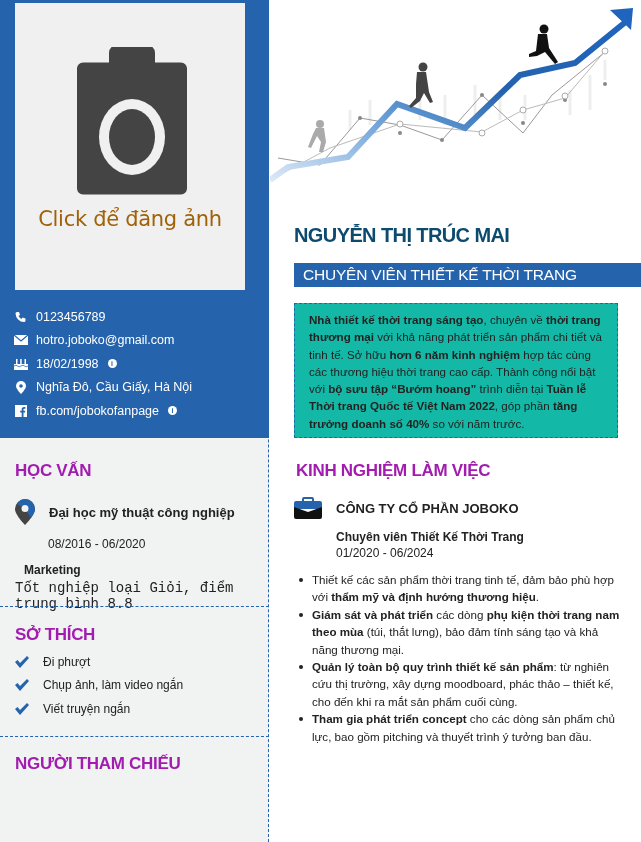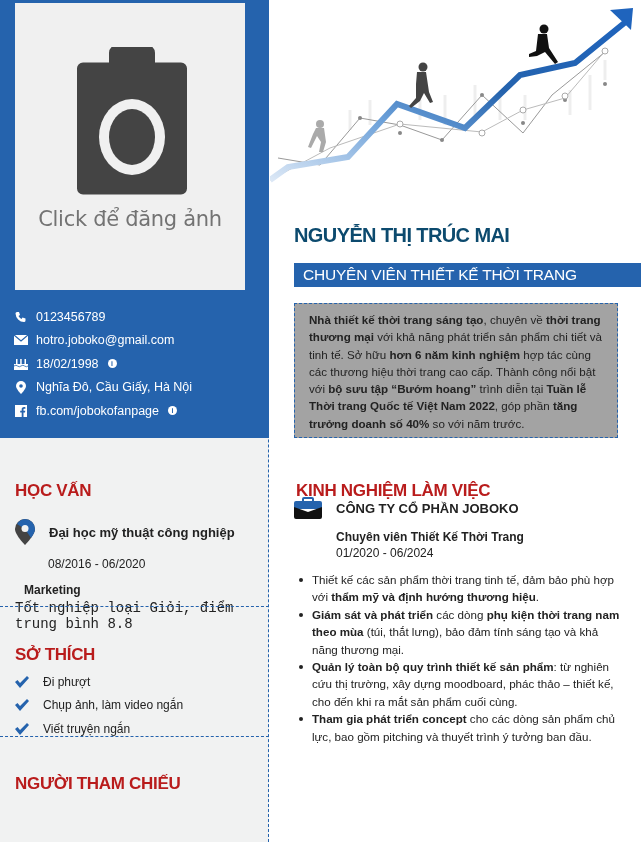--- a/index.html
+++ b/index.html
@@ -5,47 +5,47 @@
     * { box-sizing: border-box; margin: 0; padding: 0; }
     html, body { width: 641px; height: 842px; overflow: hidden; background: #fff; }
     body { font-family: "Liberation Sans", sans-serif; color: #222; position: relative; }
     .cv { position: absolute; left: 0; top: 0; width: 641px; height: 842px; }
 
     
     .left { position: absolute; left: 0; top: 0; width: 269px; height: 842px; background: #f1f2f2; border-right: 1px dashed #2563ad; }
     .left-top { position: absolute; left: 0; top: 0; width: 269px; height: 438px; background: #2563ad; }
     .photo { position: absolute; left: 15px; top: 3px; width: 230px; height: 287px; background: #f0f0f0; cursor: pointer; }
     .photo svg { position: absolute; left: 62px; top: 44px; }
-    .photo-label { position: absolute; left: 0; top: 204px; width: 230px; text-align: center; font-family: "DejaVu Sans", sans-serif; font-size: 21px; color: #737373; letter-spacing: -0.3px; }
+    .photo-label { position: absolute; left: 0; top: 204px; width: 230px; text-align: center; font-family: "DejaVu Sans", sans-serif; font-size: 21px; color: #a16207; letter-spacing: -0.3px; }
 
     .contacts { position: absolute; left: 14px; top: 305px; }
     .contact { display: flex; align-items: center; height: 23.5px; color: #fff; font-size: 12.5px; }
     .contact .ic { width: 14px; height: 14px; margin-right: 8px; display: inline-flex; align-items: center; justify-content: center; }
     .info-dot { display: inline-block; width: 9px; height: 9px; border-radius: 50%; background: #fff; color: #2563ad; font-size: 7px; font-weight: bold; text-align: center; line-height: 9px; margin-left: 9px; }
 
-    .sec-title { font-size: 17px; font-weight: bold; color: #b91c1c; letter-spacing: -0.3px; margin-top: 20px; }
+    .sec-title { font-size: 17px; font-weight: bold; color: #a21caf; letter-spacing: -0.3px; }
     .l-sec { position: absolute; left: 15px; width: 240px; }
     .divider { position: absolute; left: 0; width: 269px; border-top: 1px dashed #2563ad; }
 
     .edu-row { display: flex; align-items: center; margin-top: 18px; }
     .edu-school { font-size: 13px; font-weight: bold; margin-left: 14px; }
     .edu-date { font-size: 12px; margin: 12px 0 0 33px; }
     .edu-major { font-size: 12px; font-weight: bold; margin-top: 12px; padding-left: 9px; }
     .edu-desc { font-size: 14px; margin-top: 3px; font-family: Liberation Mono, monospace; }
 
     .hobby { display: flex; align-items: center; font-size: 12px; height: 23.5px; }
     .hobby svg { margin-right: 14px; }
 
     .ref { font-size: 11.5px; line-height: 17px; margin-top: 12px; }
 
     
     .hero { position: absolute; left: 270px; top: 0; width: 371px; height: 190px; }
     .name { position: absolute; left: 294px; top: 224px; font-size: 20px; font-weight: bold; color: #0c4a6e; letter-spacing: -0.6px; }
     .role-bar { position: absolute; left: 294px; top: 263px; width: 347px; height: 24px; background: #2563ad; color: #fff; font-size: 15.5px; padding-left: 9px; line-height: 24px; letter-spacing: -0.2px; }
-    .summary { position: absolute; left: 294px; top: 303px; width: 324px; height: 135px; background: #a3a3a3; border: 1px dashed #2563ad; padding: 7px 14px; font-size: 11.6px; line-height: 17.3px; }
+    .summary { position: absolute; left: 294px; top: 303px; width: 324px; height: 135px; background: #14b8a6; border: 1px dashed #2563ad; padding: 7px 14px; font-size: 11.6px; line-height: 17.3px; }
     .summary b { font-weight: bold; }
 
     .exp-title { position: absolute; left: 296px; top: 461px; }
     .company-row { position: absolute; left: 294px; top: 497px; display: flex; align-items: center; }
     .company { font-size: 13px; font-weight: bold; margin-left: 14px; }
     .job-title { position: absolute; left: 336px; top: 530px; font-size: 12px; font-weight: bold; }
     .job-date { position: absolute; left: 336px; top: 546px; font-size: 12px; }
     .duties { position: absolute; left: 296px; top: 571px; width: 325px; list-style: none; font-size: 11.6px; line-height: 17.4px; }
     .duties li { position: relative; padding-left: 16px; }
     .duties li::before { content: ""; position: absolute; left: 3px; top: 7px; width: 4px; height: 4px; border-radius: 50%; background: #222; }

